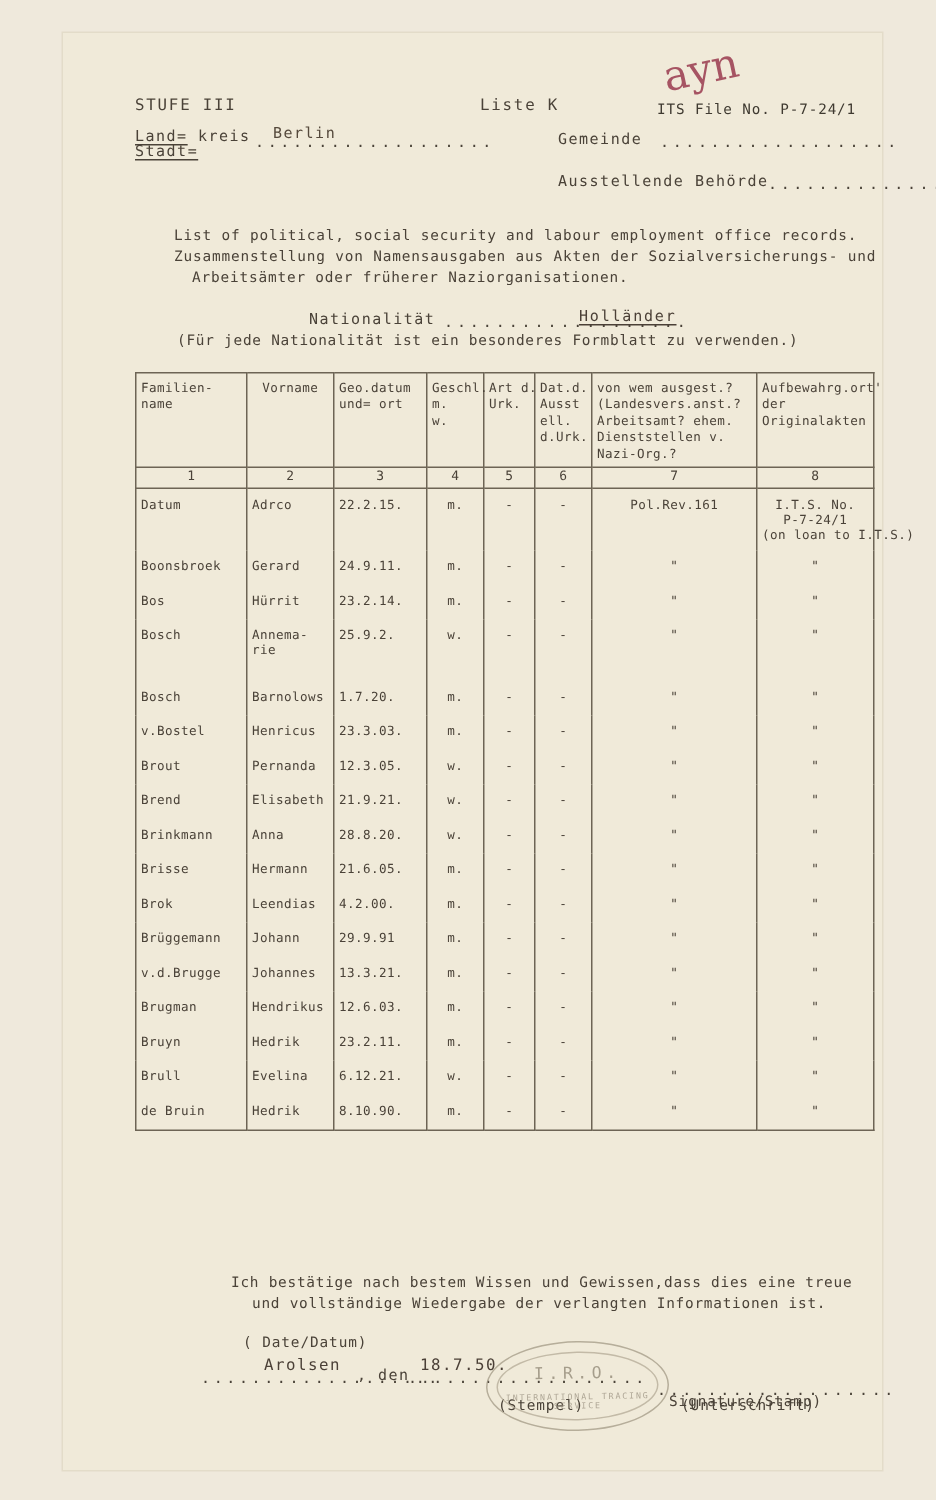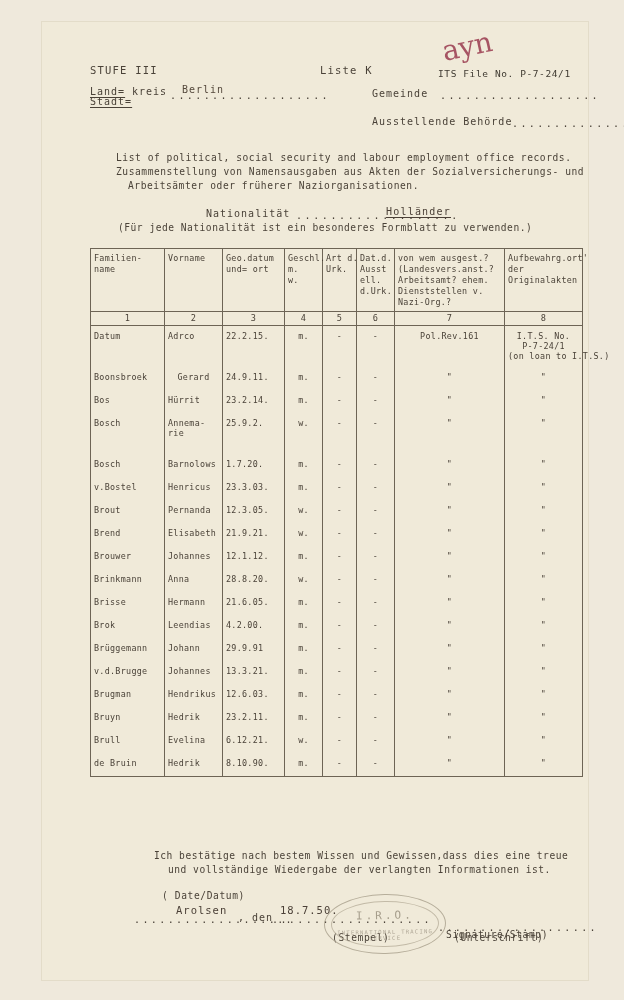--- a/index.html
+++ b/index.html
@@ -210,21 +210,21 @@
           <col style="width:38px">
           <col style="width:34px">
           <col style="width:38px">
           <col style="width:110px">
           <col style="width:78px">
         </colgroup>
         <tbody id="tbody">
             <tr class="hdr">
               <td style="white-space: pre;">Familien-
 name</td>
-              <td style="white-space: pre;">Vorname</td>
+              <td style="white-space: pre; text-align: center;">Vorname</td>
               <td style="white-space: pre;">Geo.datum
 und= ort</td>
               <td style="white-space: pre;">Geschl.
 m.
 w.</td>
               <td style="white-space: pre;">Art d.
 Urk.</td>
               <td style="white-space: pre;">Dat.d.
 Ausst
 ell.
@@ -255,21 +255,21 @@
               <td class="c" style="white-space: pre;">m.</td>
               <td class="c" style="white-space: pre;">-</td>
               <td class="c" style="white-space: pre;">-</td>
               <td class="c" style="white-space: pre;">Pol.Rev.161</td>
               <td class="c" style="white-space: pre;">I.T.S. No.
 P-7-24/1
 (on loan to I.T.S.)</td>
             </tr>
             <tr class="data">
               <td style="white-space: pre;">Boonsbroek</td>
-              <td style="white-space: pre; text-align: center;">Gerard</td>
+              <td style="white-space: pre;">Gerard</td>
               <td style="white-space: pre;">24.9.11.</td>
               <td class="c" style="white-space: pre;">m.</td>
               <td class="c" style="white-space: pre;">-</td>
               <td class="c" style="white-space: pre;">-</td>
               <td class="c" style="white-space: pre;">"</td>
               <td class="c" style="white-space: pre;">"</td>
             </tr>
             <tr class="data">
               <td style="white-space: pre; margin-top: 35px;">Bos</td>
               <td style="white-space: pre;">Hürrit</td>
@@ -329,30 +329,20 @@
               <td class="c" style="white-space: pre;">-</td>
               <td class="c" style="white-space: pre;">-</td>
               <td class="c" style="white-space: pre;">"</td>
               <td class="c" style="white-space: pre;">"</td>
             </tr>
             <tr class="data">
               <td style="white-space: pre;">Brend</td>
               <td style="white-space: pre;">Elisabeth</td>
               <td style="white-space: pre;">21.9.21.</td>
               <td class="c" style="white-space: pre;">w.</td>
-              <td class="c" style="white-space: pre;">-</td>
-              <td class="c" style="white-space: pre;">-</td>
-              <td class="c" style="white-space: pre;">"</td>
-              <td class="c" style="white-space: pre;">"</td>
-            </tr>
-            <tr class="data">
-              <td style="white-space: pre;">Brouwer</td>
-              <td style="white-space: pre;">Johannes</td>
-              <td style="white-space: pre;">12.1.12.</td>
-              <td class="c" style="white-space: pre;">m.</td>
               <td class="c" style="white-space: pre;">-</td>
               <td class="c" style="white-space: pre;">-</td>
               <td class="c" style="white-space: pre;">"</td>
               <td class="c" style="white-space: pre;">"</td>
             </tr>
             <tr class="data">
               <td style="white-space: pre;">Brinkmann</td>
               <td style="white-space: pre;">Anna</td>
               <td style="white-space: pre;">28.8.20.</td>
               <td class="c" style="white-space: pre;">w.</td>

